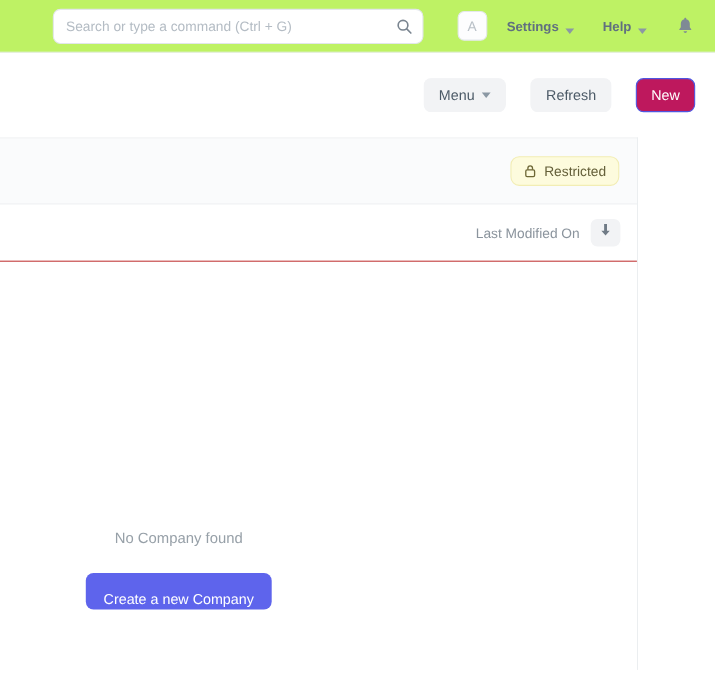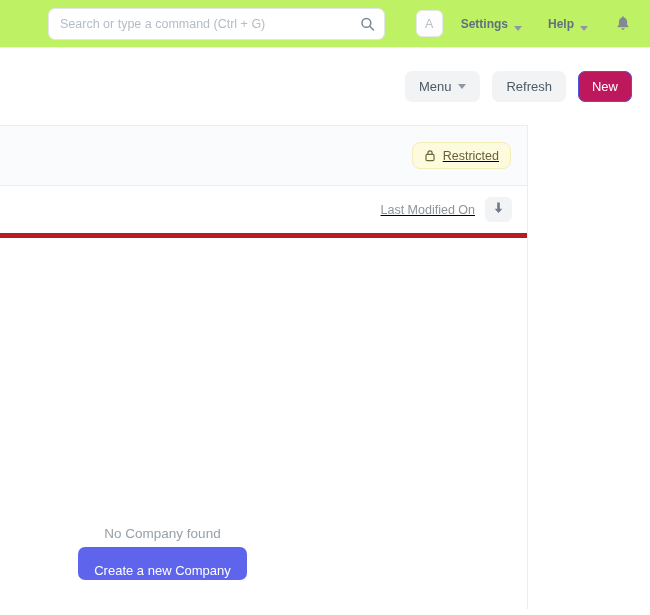--- a/index.html
+++ b/index.html
@@ -114,21 +114,21 @@
 
   
   .page-actions {
     height: 77px;
     background: #ffffff;
     display: flex;
     align-items: center;
     justify-content: flex-end;
     padding-right: 18px;
     box-sizing: border-box;
-    gap: 12px;
+    gap: 22px;
   }
   .btn {
     font-family: "Liberation Sans", sans-serif;
     font-size: 13px;
     border-radius: 7px;
     border: 1px solid transparent;
     padding: 0 13px;
     height: 31px;
     display: inline-flex;
     align-items: center;
@@ -144,24 +144,23 @@
   .btn-primary {
     background: #be185d;
     color: #ffffff;
     border-color: #4f55e0;
   }
 
   
   .list-container {
     border-top: 1px solid #ebeef0;
     border-right: 1px solid #ebeef0;
-    width: 528px;
-    box-sizing: border-box;
-    background: #ffffff;
-    text-decoration: underline;
+    width: 580px;
+    box-sizing: border-box;
+    background: #ffffff;
   }
   .filter-row {
     height: 60px;
     background: #fafbfc;
     border-bottom: 1px solid #ebeef0;
     display: flex;
     align-items: center;
     justify-content: flex-end;
     padding-right: 16px;
     box-sizing: border-box;
@@ -184,21 +183,21 @@
     width: 12px;
     height: 13px;
     display: flex;
     align-items: center;
     color: #6d6736;
   }
 
   .sort-row {
     height: 52px;
     background: #ffffff;
-    border-bottom: 5px solid #b91c1c;
+    border-bottom: 1px solid #b91c1c;
     display: flex;
     align-items: center;
     justify-content: flex-end;
     padding-right: 15px;
     box-sizing: border-box;
     gap: 10px;
   }
   .sort-label {
     font-size: 12.5px;
     color: #8b949d;
@@ -223,22 +222,21 @@
     position: relative;
   }
   .empty-state {
     position: absolute;
     left: 0;
     width: 325px;
     top: 244px;
     display: flex;
     flex-direction: column;
     align-items: center;
-    gap: 6px;
-    margin-top: 44px;
+    gap: 24px;
   }
   .empty-msg {
     font-size: 13.5px;
     color: #97a0a8;
   }
   .btn-create {
     background: #5e64ec;
     color: #ffffff;
     font-size: 13px;
     font-family: "Liberation Sans", sans-serif;

